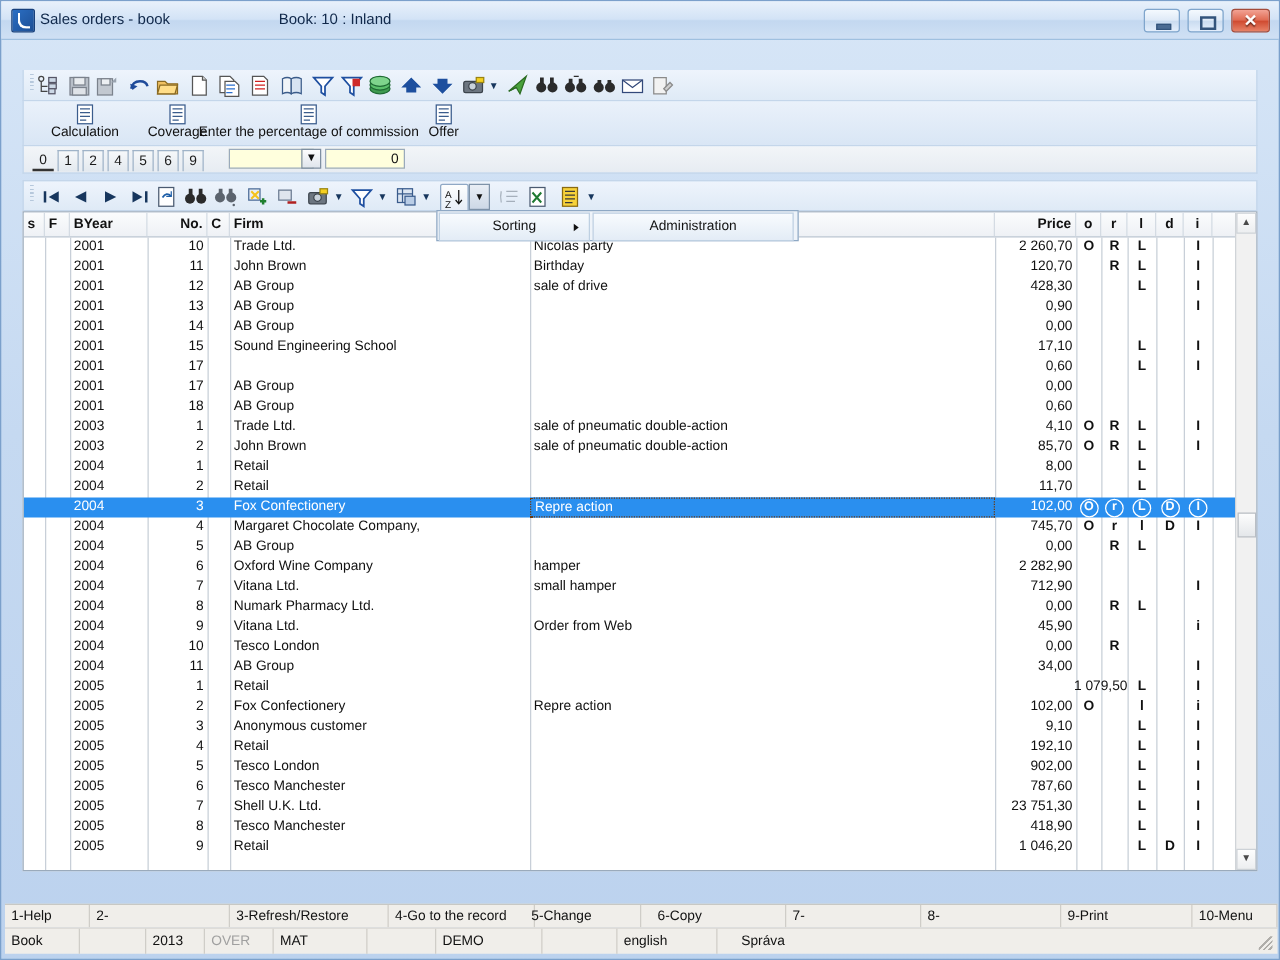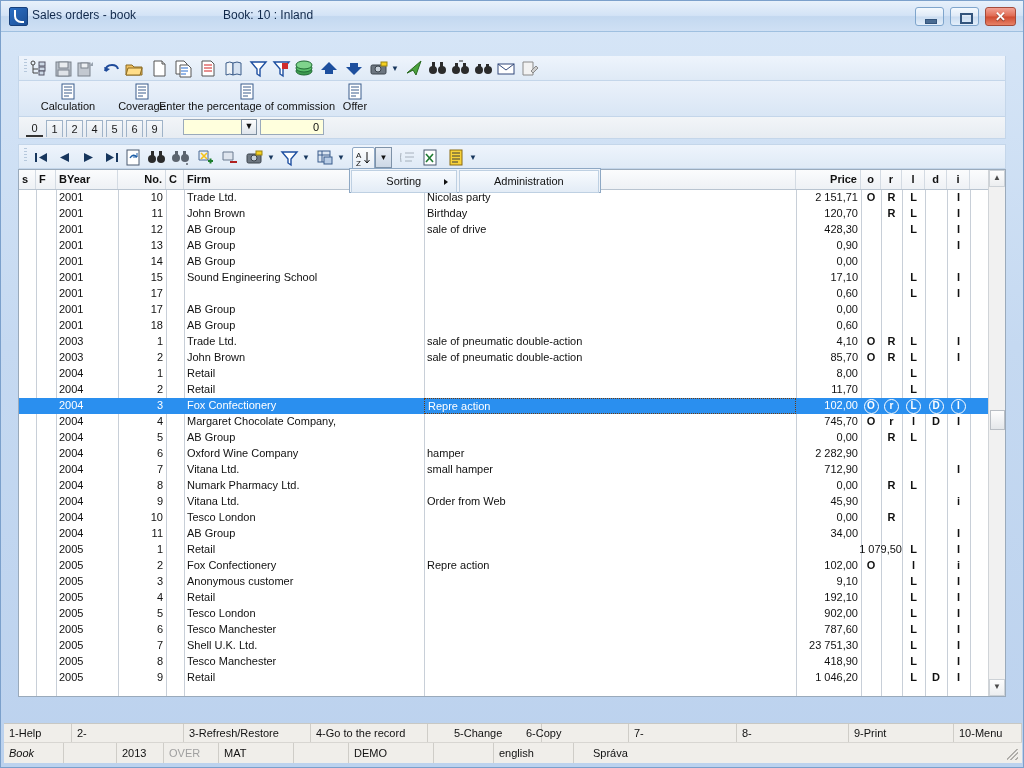--- a/index.html
+++ b/index.html
@@ -201,21 +201,21 @@
   }
   #sb-up{top:0;}
   #sb-down{bottom:0;}
   #sb-thumb{
     position:absolute;left:1px;top:240px;width:15px;height:20px;
     background:linear-gradient(to bottom,#fdfdfd,#e4e7ea);
     border:1px solid #b9bec4;box-sizing:border-box;cursor:default;
   }
   
   #dropdown{
-    position:absolute;left:348px;top:167px;width:252px;height:25px;
+    position:absolute;left:348px;top:167px;width:290px;height:25px;
     background:#eef3f9;border:1px solid #8ea8c4;box-sizing:border-box;
     display:flex;
   }
   .dd-item{
     position:relative;height:23px;margin:1px;
     background:linear-gradient(to bottom,#f8fbfe,#e3ecf6);
     border:1px solid #bed0e2;box-sizing:border-box;
     font-size:11px;color:#111;line-height:21px;text-align:center;cursor:default;
   }
   #dd-sorting{width:121px;}
@@ -621,21 +621,21 @@
         <div class="vline" style="left: 928px;"></div>
         <div class="vline" style="left: 951px;"></div>
         <div class="row" style="top: 0px;">
           <div class="cell " style="left: 0px; width: 17px;"></div>
           <div class="cell " style="left: 17px; width: 20px;"></div>
           <div class="cell " style="left: 37px; width: 62px;">2001</div>
           <div class="cell r" style="left: 99px; width: 48px;">10</div>
           <div class="cell " style="left: 147px; width: 18px;"></div>
           <div class="cell " style="left: 165px; width: 240px;">Trade Ltd.</div>
           <div class="cell " style="left: 405px; width: 372px;">Nicolas party</div>
-          <div class="cell r" style="left: 777px; width: 65px;">2 151,71</div>
+          <div class="cell r" style="left: 777px; width: 65px;">2 260,70</div>
           <div class="flagcell" style="left: 842px; width: 20px;">O</div>
           <div class="flagcell" style="left: 862px; width: 21px;">R</div>
           <div class="flagcell" style="left: 883px; width: 23px;">L</div>
           <div class="flagcell" style="left: 906px; width: 22px;"></div>
           <div class="flagcell" style="left: 928px; width: 23px;">I</div>
         </div>
         <div class="row" style="top: 16px;">
           <div class="cell " style="left: 0px; width: 17px;"></div>
           <div class="cell " style="left: 17px; width: 20px;"></div>
           <div class="cell " style="left: 37px; width: 62px;">2001</div>
@@ -1099,31 +1099,31 @@
       <span class="dd-arrow"></span>
     </div>
     <div class="dd-item" id="dd-admin">Administration</div>
   </div>
 
   <div id="fkeys">
       <div class="fkey" style="left: 0px; width: 68px;">1-Help</div>
       <div class="fkey" style="left: 68px; width: 112px;">2-</div>
       <div class="fkey" style="left: 180px; width: 127px;">3-Refresh/Restore</div>
       <div class="fkey" style="left: 307px; width: 117px;">4-Go to the record</div>
-      <div class="fkey" style="left: 445px; width: 93px;">5-Change</div>
+      <div class="fkey" style="left: 416px; width: 93px;">5-Change</div>
       <div class="fkey" style="left: 517px; width: 108px;">6-Copy</div>
       <div class="fkey" style="left: 625px; width: 108px;">7-</div>
       <div class="fkey" style="left: 733px; width: 112px;">8-</div>
       <div class="fkey" style="left: 845px; width: 105px;">9-Print</div>
       <div class="fkey nb" style="left: 950px; width: 68px;">10-Menu</div>
     </div>
 
   <div id="statusbar">
     <div id="resize-grip"></div>
-  <div class="scell" style="left: 0px; width: 60px; font-style: italic;">Book</div>
+  <div class="scell" style="left: 0px; width: 60px;">Book</div>
       <div class="scell" style="left: 68px; width: 45px;"></div>
       <div class="scell" style="left: 113px; width: 47px;">2013</div>
       <div class="scell dim" style="left: 160px; width: 55px;">OVER</div>
       <div class="scell" style="left: 215px; width: 75px;">MAT</div>
       <div class="scell" style="left: 290px; width: 55px;"></div>
       <div class="scell" style="left: 345px; width: 85px;">DEMO</div>
       <div class="scell" style="left: 430px; width: 60px;"></div>
       <div class="scell" style="left: 490px; width: 80px;">english</div>
       <div class="scell nb" style="left: 584px; width: 448px;">Správa</div>
     </div>

